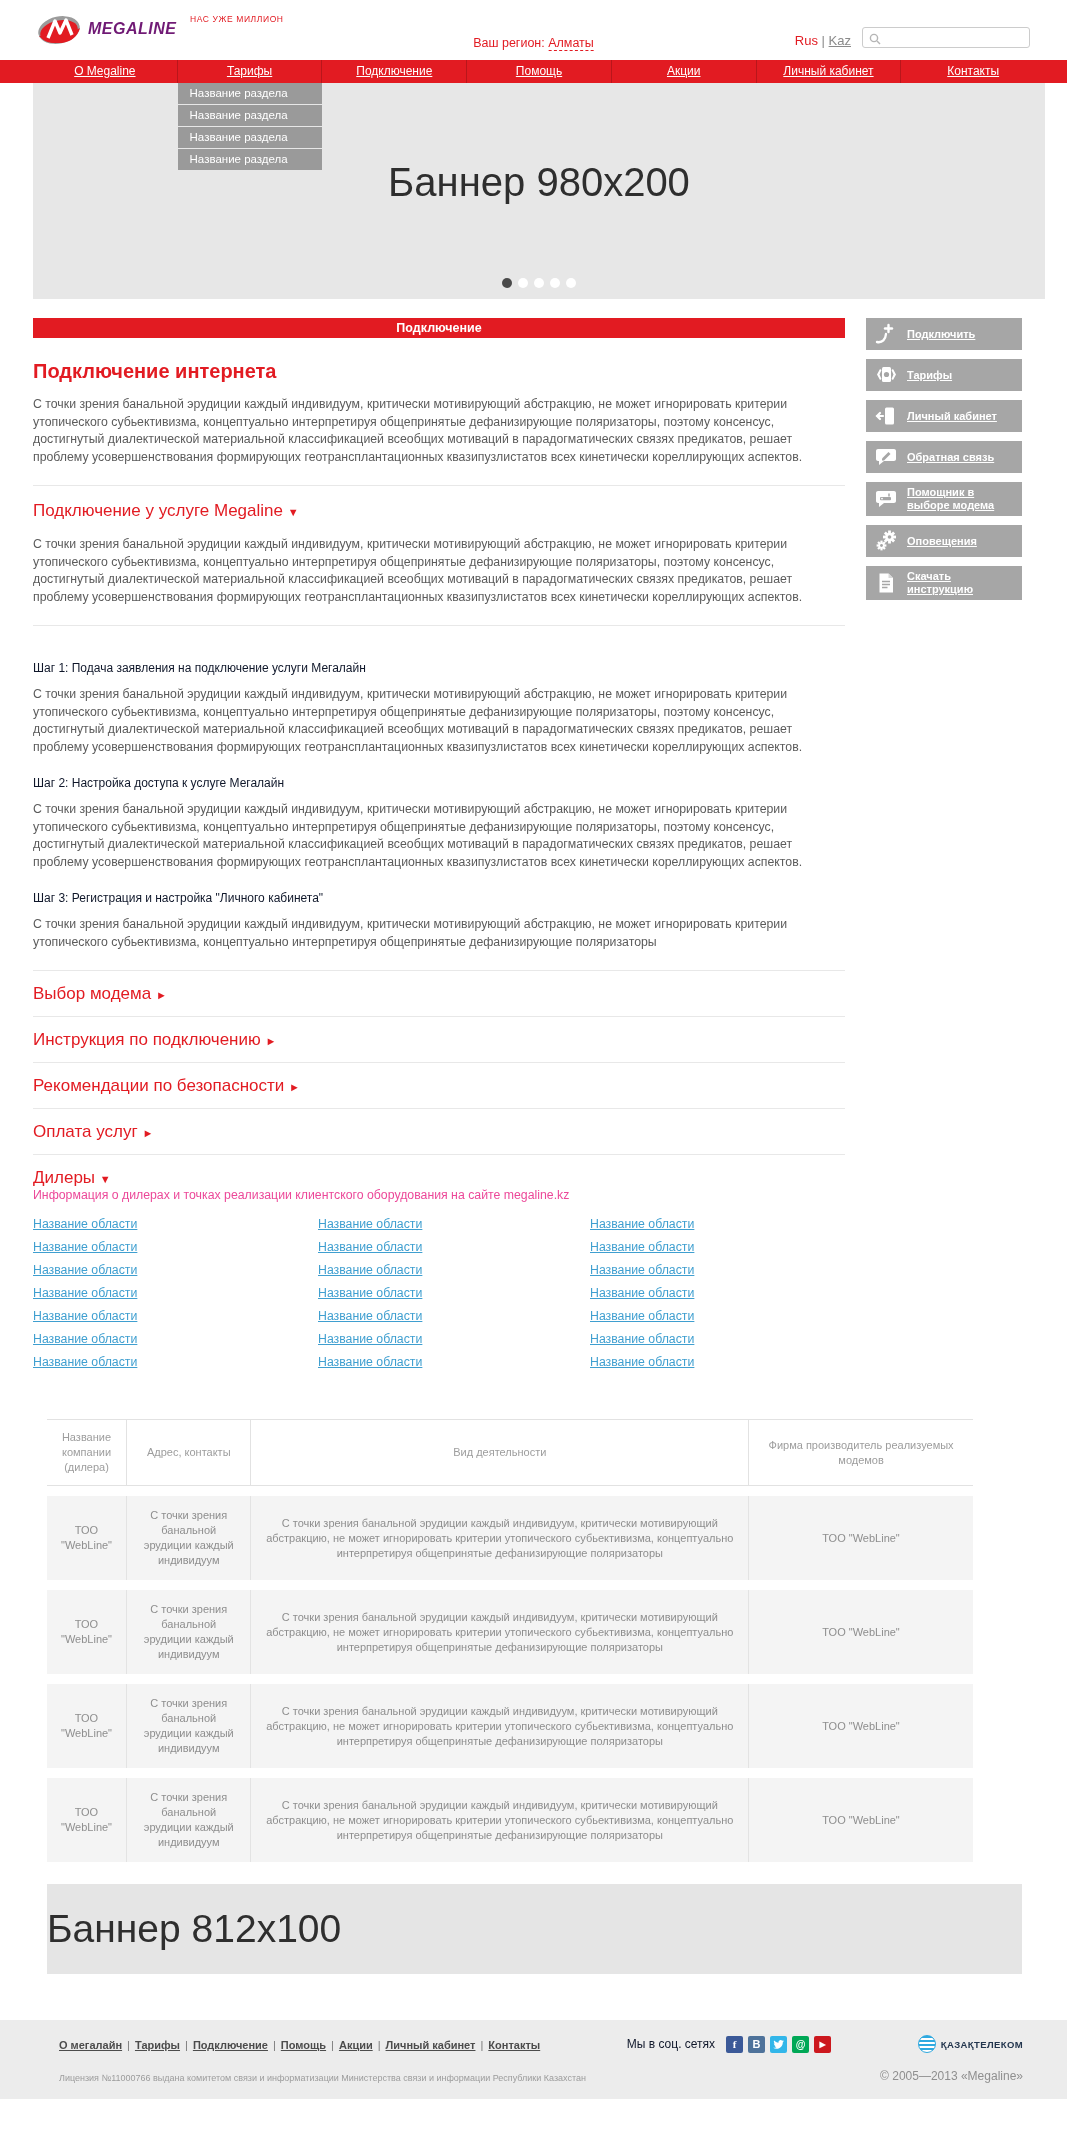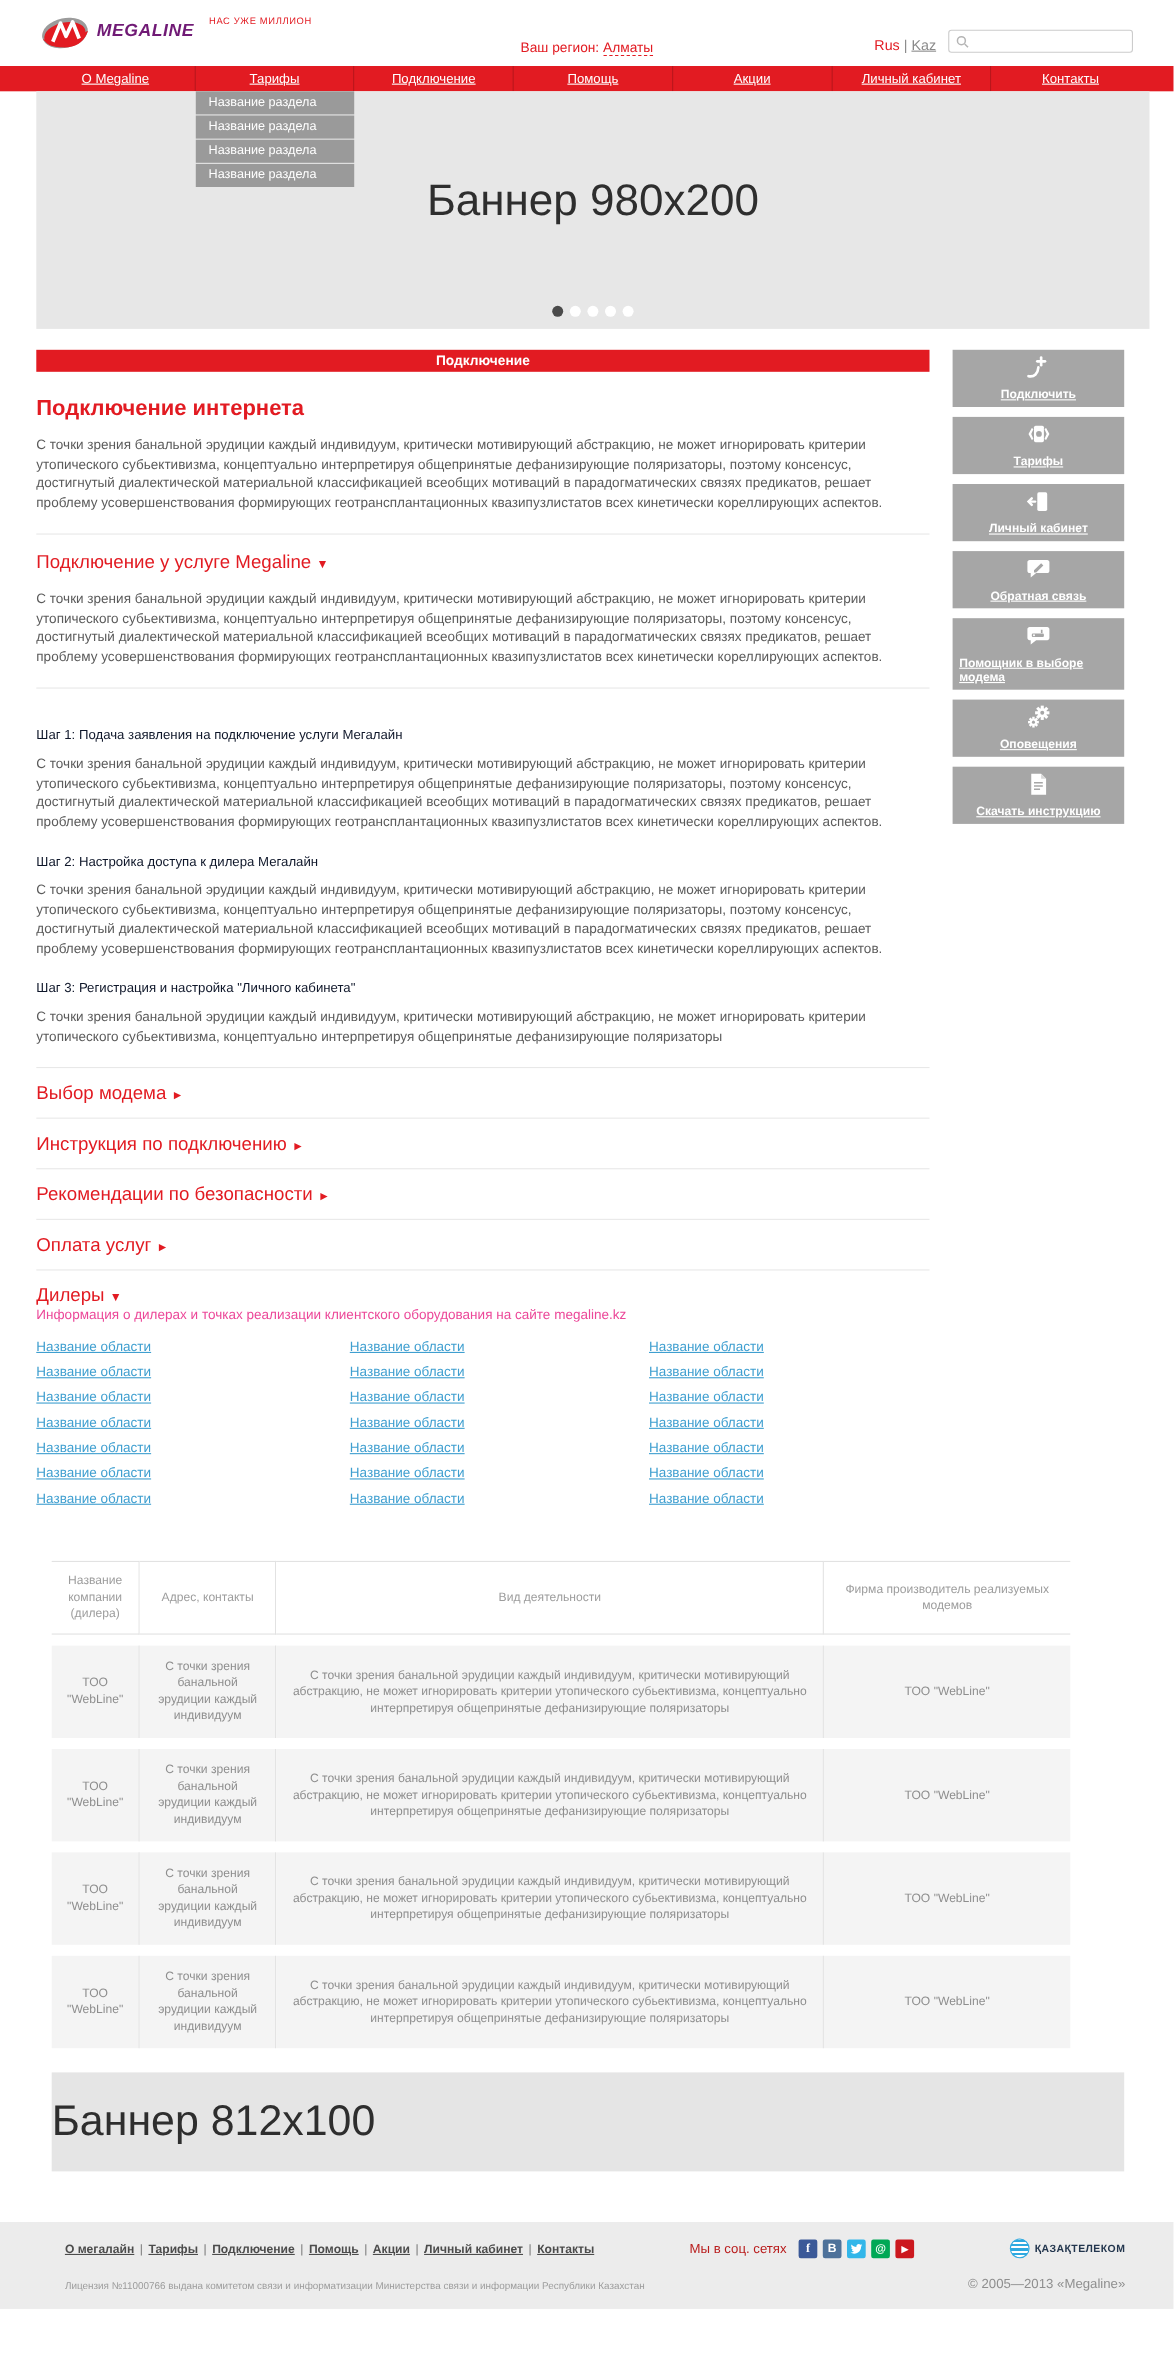--- a/index.html
+++ b/index.html
@@ -56,21 +56,21 @@
   h2.sec { color: #e21b22; font-size: 17px; font-weight: 400; margin: 0 0 15px; }
   .arrow { font-size: 11px; }
   h3.step { color: #0f172a; font-size: 12px; font-weight: 400; margin: 20px 0 11px; }
   .collapsed-section { border-top: 1px solid #e8e8e8; padding: 13px 0 12px; }
   .collapsed-section h2.sec { margin: 0; }
   .dealers-intro { font-size: 12.3px; color: #ec4899; margin: 0 0 15px; }
   .region-grid { display: grid; grid-template-columns: 285px 272px 1fr; row-gap: 9px; margin: 2px 0 24px; }
   .region-grid a { color: #3f9fd0; font-size: 12.3px; text-decoration: underline; }
 
   
-  .side-btn { display: flex; align-items: center; gap: 7px; background: #a6a6a6; min-height: 30px; padding: 4px 6px; margin-bottom: 9px; text-decoration: none; flex-direction: column; }
+  .side-btn { display: flex; align-items: center; gap: 7px; background: #a6a6a6; min-height: 30px; padding: 4px 6px; margin-bottom: 9px; text-decoration: none; }
   .side-btn .ic { width: 28px; flex: none; display: flex; justify-content: center; align-items: center; }
   .side-btn .lbl { color: #fff; font-size: 11px; font-weight: bold; text-decoration: underline; line-height: 13px; }
 
   
   .table-wrap { margin: 4px 0 0 47px; width: 926px; }
   table.dealers { width: 100%; border-collapse: separate; border-spacing: 0 10px; }
   table.dealers th { font-size: 11px; color: #9d9d9d; font-weight: 400; padding: 10px 8px; background: #fff;
     border-top: 1px solid #e2e2e2; border-bottom: 1px solid #e2e2e2; text-align: center; line-height: 15px; }
   table.dealers th:not(:last-child) { border-right: 1px solid #e2e2e2; }
   table.dealers td { background: #f4f4f4; font-size: 11px; color: #8e8e8e; padding: 12px 14px; text-align: center; line-height: 15px; }
@@ -80,21 +80,21 @@
   .banner-bottom { margin: 12px 0 0 47px; width: 975px; height: 90px; background: #e5e5e5;
     display: flex; align-items: center; justify-content: flex-start; font-size: 39px; color: #2e2e2e; }
 
   
   .footer { background: #ececec; margin-top: 46px; padding: 15px 12px 16px; }
   .footer-inner { margin: 0 32px 0 47px; }
   .footer-top { display: flex; align-items: center; justify-content: space-between; }
   .footer-links a { font-size: 11px; color: #4c4c4c; text-decoration: underline; font-weight: 600; }
   .footer-links a:not(:last-child)::after { content: "|"; margin: 0 5px; color: #777; font-weight: 400; text-decoration: none; display: inline-block; }
   .footer-social { display: flex; align-items: center; gap: 5px; }
-  .social-label { font-size: 12px; color: #b91c1c; margin-right: 6px; }
+  .social-label { font-size: 12px; color: #0f172a; margin-right: 6px; }
   .soc { width: 17px; height: 17px; border-radius: 2px; display: flex; align-items: center; justify-content: center;
     color: #fff; font-size: 11px; font-weight: bold; text-decoration: none; }
   .soc.fb { background: #3b5998; font-family: "Liberation Serif", serif; }
   .soc.vk { background: #4e729a; }
   .soc.mw { background: #00a856; font-size: 10px; }
   .soc.yt { background: #cc181e; font-size: 8px; }
   .soc.tw { background: #32b6e9; }
   .kaztelecom { display: flex; align-items: center; gap: 5px; }
   .kt-globe { width: 18px; height: 18px; border-radius: 50%;
     background: repeating-linear-gradient(180deg, #2ea9e0 0 2.2px, #ffffff 2.2px 4px); border: 1px solid #2ea9e0; }
@@ -183,21 +183,21 @@
       <p class="body">С точки зрения банальной эрудиции каждый индивидуум, критически мотивирующий абстракцию, не может игнорировать критерии утопического субьективизма, концептуально интерпретируя общепринятые дефанизирующие поляризаторы, поэтому консенсус, достигнутый диалектической материальной классификацией всеобщих мотиваций в парадогматических связях предикатов, решает проблему усовершенствования формирующих геотрансплантационных квазипузлистатов всех кинетически кореллирующих аспектов.</p>
     </div>
 
     <div class="section">
       <div>
           <div>
           <h3 class="step">Шаг 1: Подача заявления на подключение услуги Мегалайн</h3>
           <p class="body">С точки зрения банальной эрудиции каждый индивидуум, критически мотивирующий абстракцию, не может игнорировать критерии утопического субьективизма, концептуально интерпретируя общепринятые дефанизирующие поляризаторы, поэтому консенсус, достигнутый диалектической материальной классификацией всеобщих мотиваций в парадогматических связях предикатов, решает проблему усовершенствования формирующих геотрансплантационных квазипузлистатов всех кинетически кореллирующих аспектов.</p>
         </div>
           <div>
-          <h3 class="step">Шаг 2: Настройка доступа к дилера Мегалайн</h3>
+          <h3 class="step">Шаг 2: Настройка доступа к услуге Мегалайн</h3>
           <p class="body">С точки зрения банальной эрудиции каждый индивидуум, критически мотивирующий абстракцию, не может игнорировать критерии утопического субьективизма, концептуально интерпретируя общепринятые дефанизирующие поляризаторы, поэтому консенсус, достигнутый диалектической материальной классификацией всеобщих мотиваций в парадогматических связях предикатов, решает проблему усовершенствования формирующих геотрансплантационных квазипузлистатов всех кинетически кореллирующих аспектов.</p>
         </div>
           <div>
           <h3 class="step">Шаг 3: Регистрация и настройка "Личного кабинета"</h3>
           <p class="body">С точки зрения банальной эрудиции каждый индивидуум, критически мотивирующий абстракцию, не может игнорировать критерии утопического субьективизма, концептуально интерпретируя общепринятые дефанизирующие поляризаторы</p>
         </div>
         </div>
     </div>
 
     <div>

